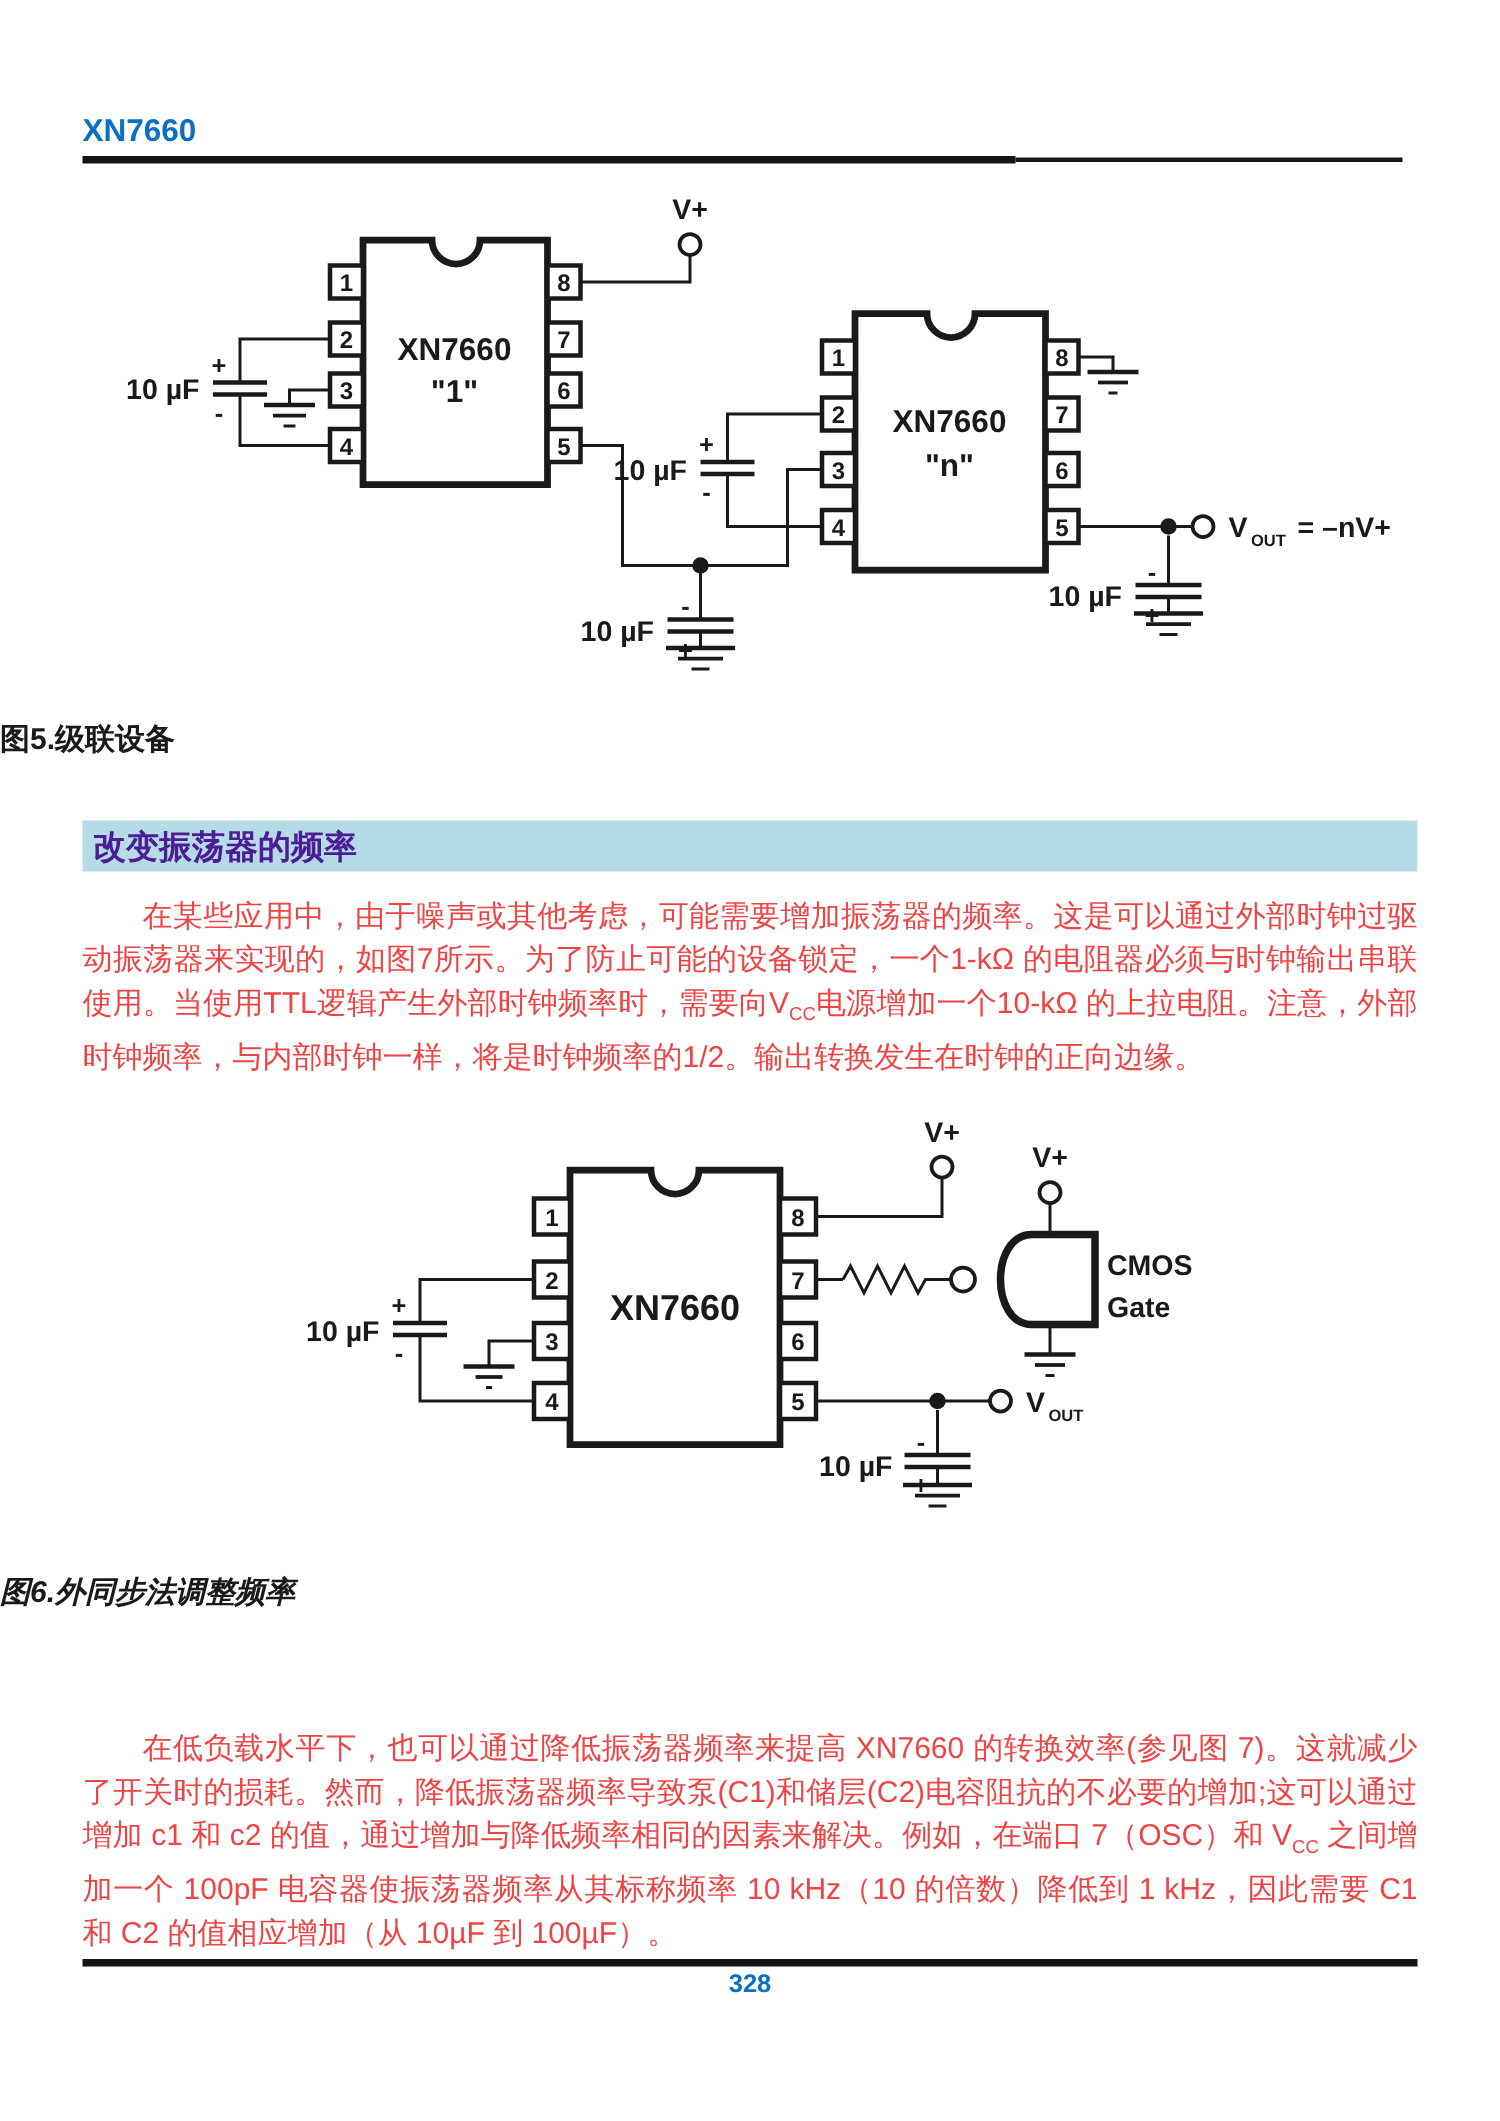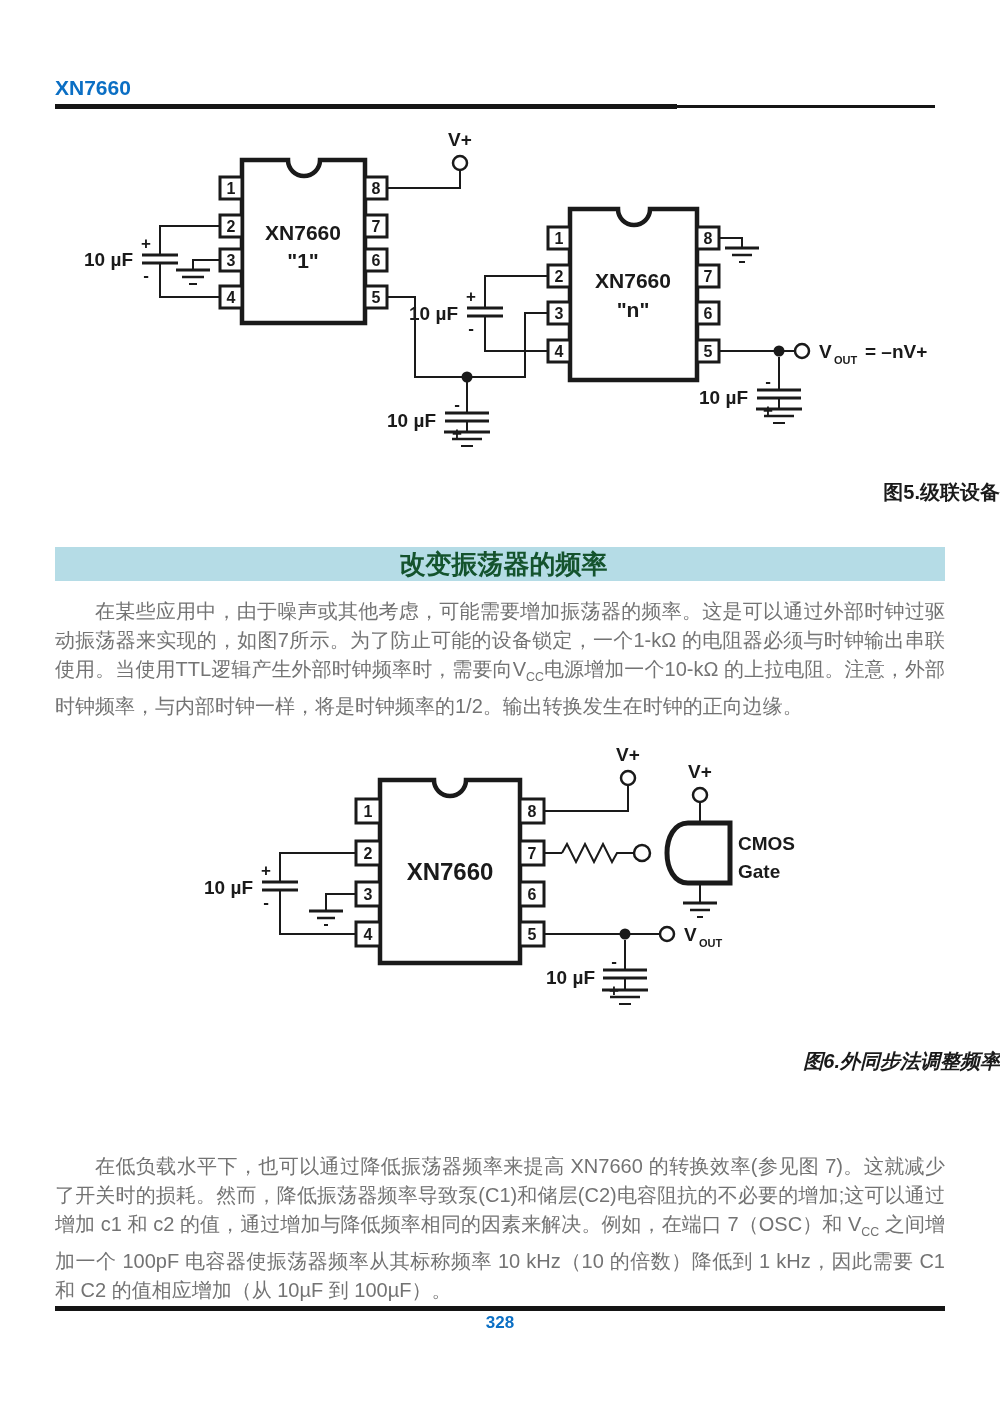--- a/index.html
+++ b/index.html
@@ -7,26 +7,26 @@
     width:1000px;height:1414px;position:relative;background:#ffffff;
     font-family:"Liberation Sans","DejaVu Sans",sans-serif;color:#111;
     overflow:hidden;
   }
   .abs{position:absolute;}
   .doc-title{left:55px;top:76px;font-size:21px;font-weight:bold;color:#0b6fc4;}
   .rule{background:#151515;}
   .rule-header-a{left:55px;top:104px;width:622px;height:5px;}
   .rule-header-b{left:677px;top:105px;width:258px;height:3px;}
   .rule-footer{left:55px;top:1306px;width:890px;height:5px;}
-  .fig-caption{left:0;width:1000px;text-align:right;font-size:20px;font-weight:bold;color:#1a1a1a;}
+  .fig-caption{left:0;width:1000px;text-align:left;font-size:20px;font-weight:bold;color:#1a1a1a;}
   .cap5{top:479px;}
   .cap6{top:1048px;font-style:italic;}
   .section-bar{left:55px;top:547px;width:890px;height:34px;background:#b5dce6;}
-  .section-bar span{display:block;padding-left:7px;line-height:35px;font-size:26px;font-weight:bold;color:#14532d;text-align:center;}
-  .para{left:55px;width:890px;font-size:20px;line-height:29px;text-align:justify;text-indent:2em;color:#737373;}
+  .section-bar span{display:block;padding-left:7px;line-height:35px;font-size:22px;font-weight:bold;color:#4c1d95;}
+  .para{left:55px;width:890px;font-size:20px;line-height:29px;text-align:justify;text-indent:2em;color:#ef4444;}
   .para1{top:597px;}
   .para2{top:1152px;}
   .para sub{font-size:0.62em;}
   .page-num{left:0;top:1313px;width:1000px;text-align:center;font-size:17px;font-weight:bold;color:#0b6fc4;}
   svg{position:absolute;}
   .fig5{left:40px;top:118px;}
   .fig6{left:100px;top:738px;}
   
   .wire{stroke:#1a1a1a;stroke-width:2;fill:none;}
   .body-outline{fill:#ffffff;stroke:#1a1a1a;stroke-width:4.5;stroke-linejoin:miter;}

